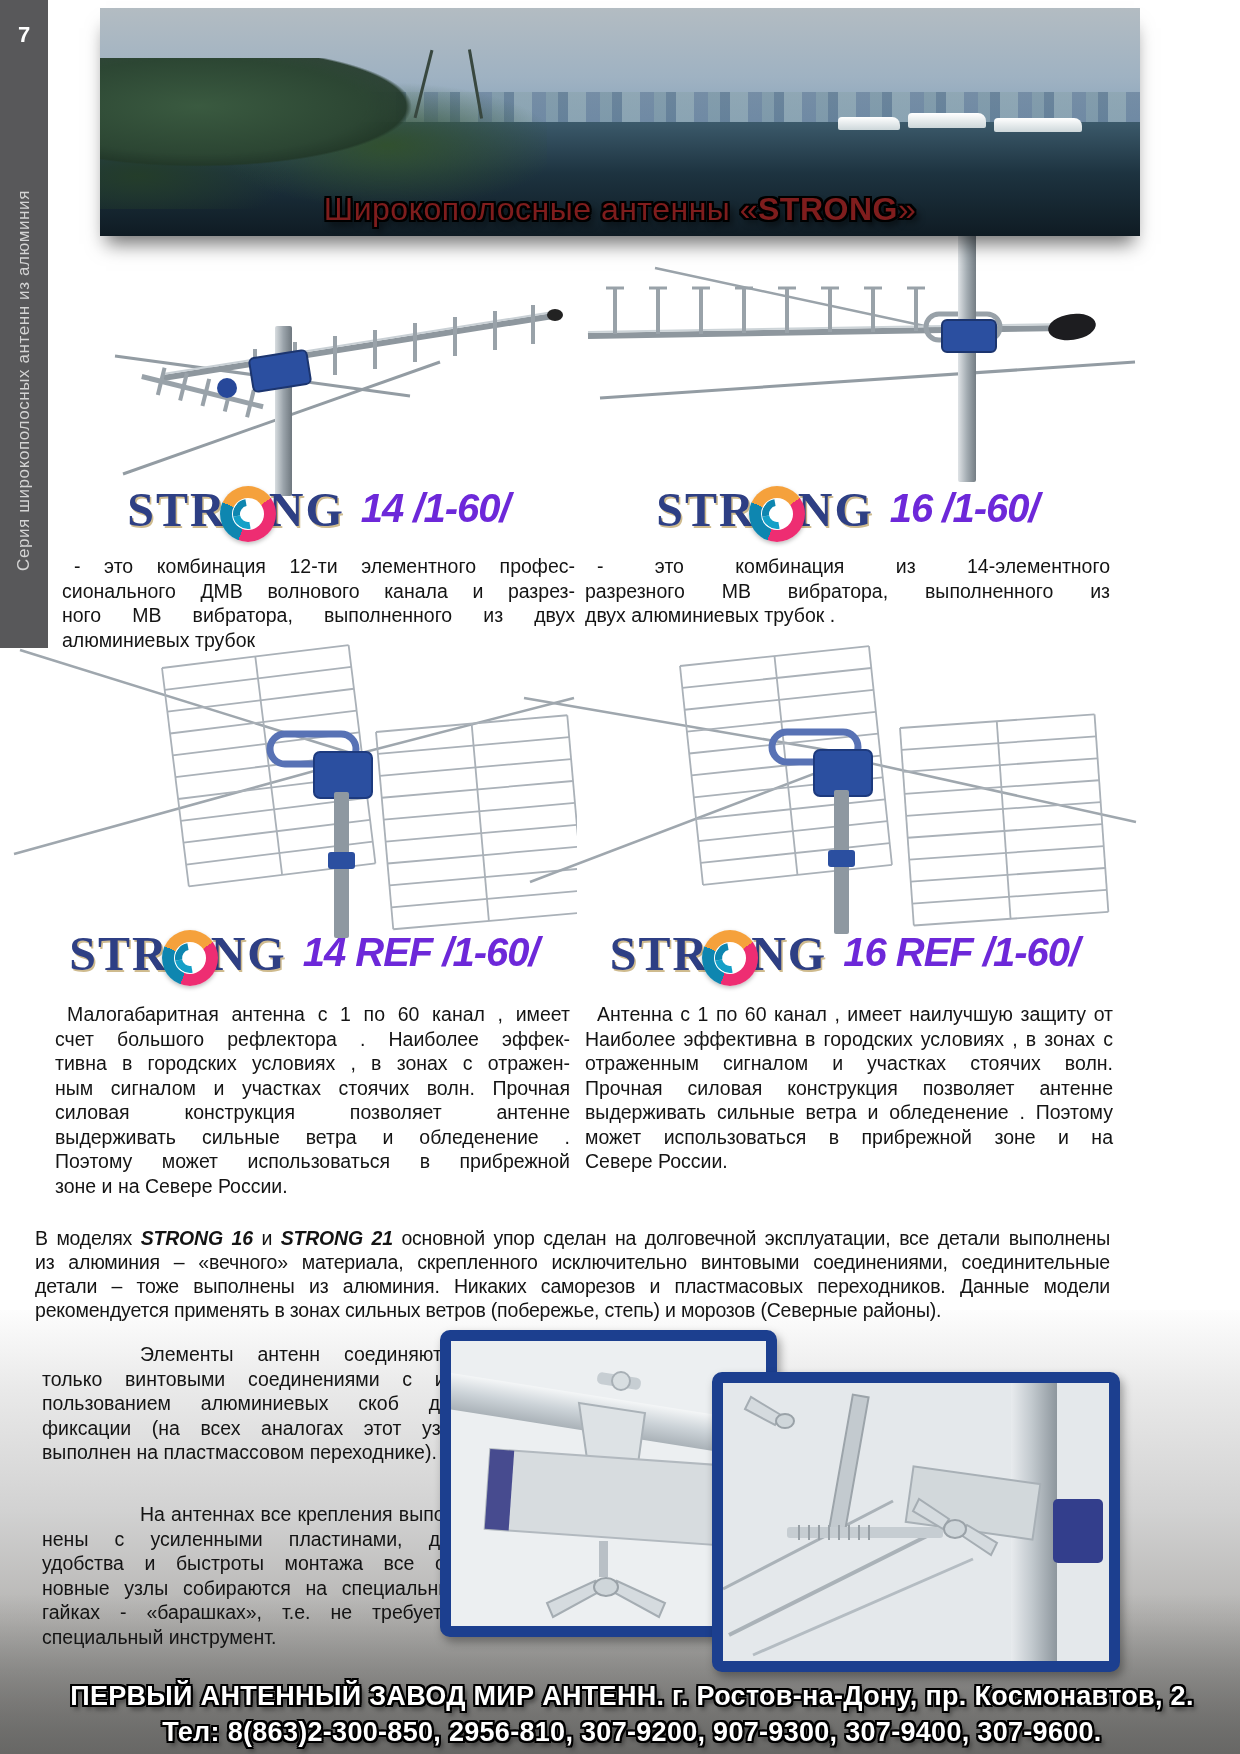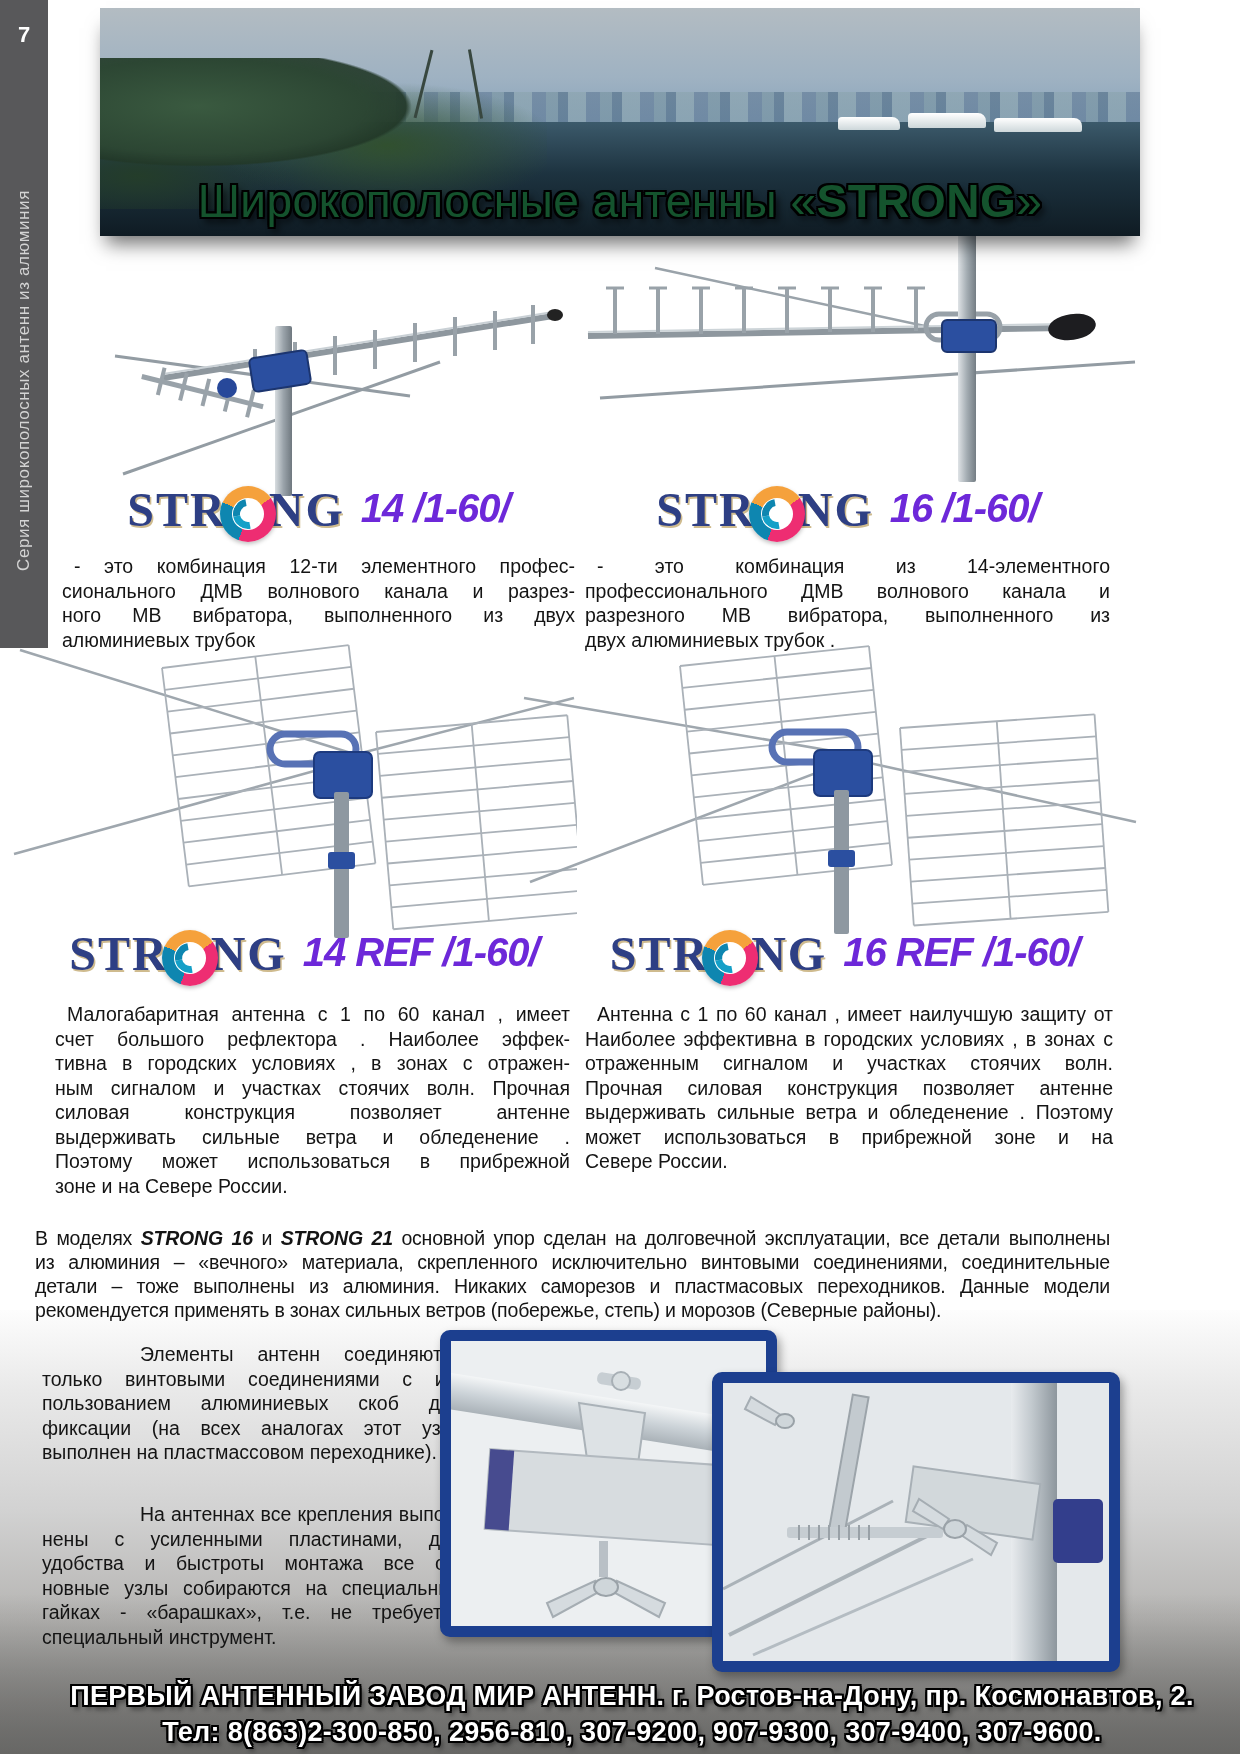--- a/index.html
+++ b/index.html
@@ -23,21 +23,21 @@
   .b-water { position:absolute; inset:50% 0 0 0; background:linear-gradient(180deg,#3c5a6b,#1d3340 45%,#0f1b23); }
   .b-trees { position:absolute; left:-5%; top:22%; width:48%; height:66%;
              background:radial-gradient(58% 54% at 30% 32%, #3a5a40, #2c4633 58%, rgba(34,56,40,.9) 72%, transparent 74%),
                         radial-gradient(48% 58% at 68% 58%, #31502f, transparent 72%),
                         radial-gradient(44% 50% at 18% 78%, #243d2a, transparent 70%); }
   .b-crane1,.b-crane2 { position:absolute; width:3px; height:70px; background:#38473f; top:18%; }
   .b-crane1 { left:31%; transform:rotate(14deg); } .b-crane2 { left:36%; transform:rotate(-10deg); }
   .b-boats { position:absolute; right:3%; top:45%; width:26%; height:10%; }
   .b-boat { position:absolute; background:linear-gradient(#ffffff,#cdd7da); border-radius:4px 8px 2px 2px; }
   .banner-title { position:absolute; left:0; right:0; bottom:8px; text-align:center;
-                  font-size:46px; color:#14532d; letter-spacing:.5px; white-space:nowrap;
+                  font-size:32px; color:#7f1d1d; letter-spacing:.5px; white-space:nowrap;
                   text-shadow:-2px -2px 0 #000, 2px -2px 0 #000, -2px 2px 0 #000, 2px 2px 0 #000,
                               0 -2px 0 #000, 0 2px 0 #000, -2px 0 0 #000, 2px 0 0 #000, 4px 5px 7px rgba(0,0,0,.85); }
   .banner-title b { font-weight:bold; }
 
   
   .art { position:absolute; z-index:1; }
 
   
   .heading { position:absolute; display:flex; align-items:flex-start; justify-content:center; z-index:2; white-space:nowrap; }
   .lg { font-family:"Liberation Serif", serif; font-weight:bold; font-size:48px; color:#2e3f84; letter-spacing:2px;
@@ -195,21 +195,20 @@
 
   <div class="p" style="left:62px;top:554px;width:513px;">
     <div class="ln ind-s">- это комбинация 12-ти элементного профес-</div>
     <div class="ln">сионального ДМВ волнового канала и разрез-</div>
     <div class="ln">ного МВ вибратора, выполненного из двух</div>
     <div class="ln last">алюминиевых трубок</div>
   </div>
 
   <div class="p" style="left:585px;top:554px;width:525px;">
     <div class="ln ind-s">- это комбинация из 14-элементного</div>
-    <div class="ln">профессионального ДМВ волнового канала и</div>
     <div class="ln">разрезного МВ вибратора, выполненного из</div>
     <div class="ln last">двух алюминиевых трубок .</div>
   </div>
 
   <svg class="art" style="left:12px;top:640px;" width="565" height="300" viewBox="0 0 565 300">
     <line x1="8" y1="10" x2="342" y2="114" stroke="#9fa7ae" stroke-width="2.5"></line>
     <line x1="2" y1="214" x2="342" y2="120" stroke="#9fa7ae" stroke-width="2.5"></line>
     <line x1="330" y1="118" x2="562" y2="58" stroke="#9fa7ae" stroke-width="2.5"></line>
     <g transform="translate(150,28) rotate(-7)" stroke="#aab1b8" stroke-width="1.8" fill="none">
       <line x1="0" y1="0" x2="188" y2="0"></line>

